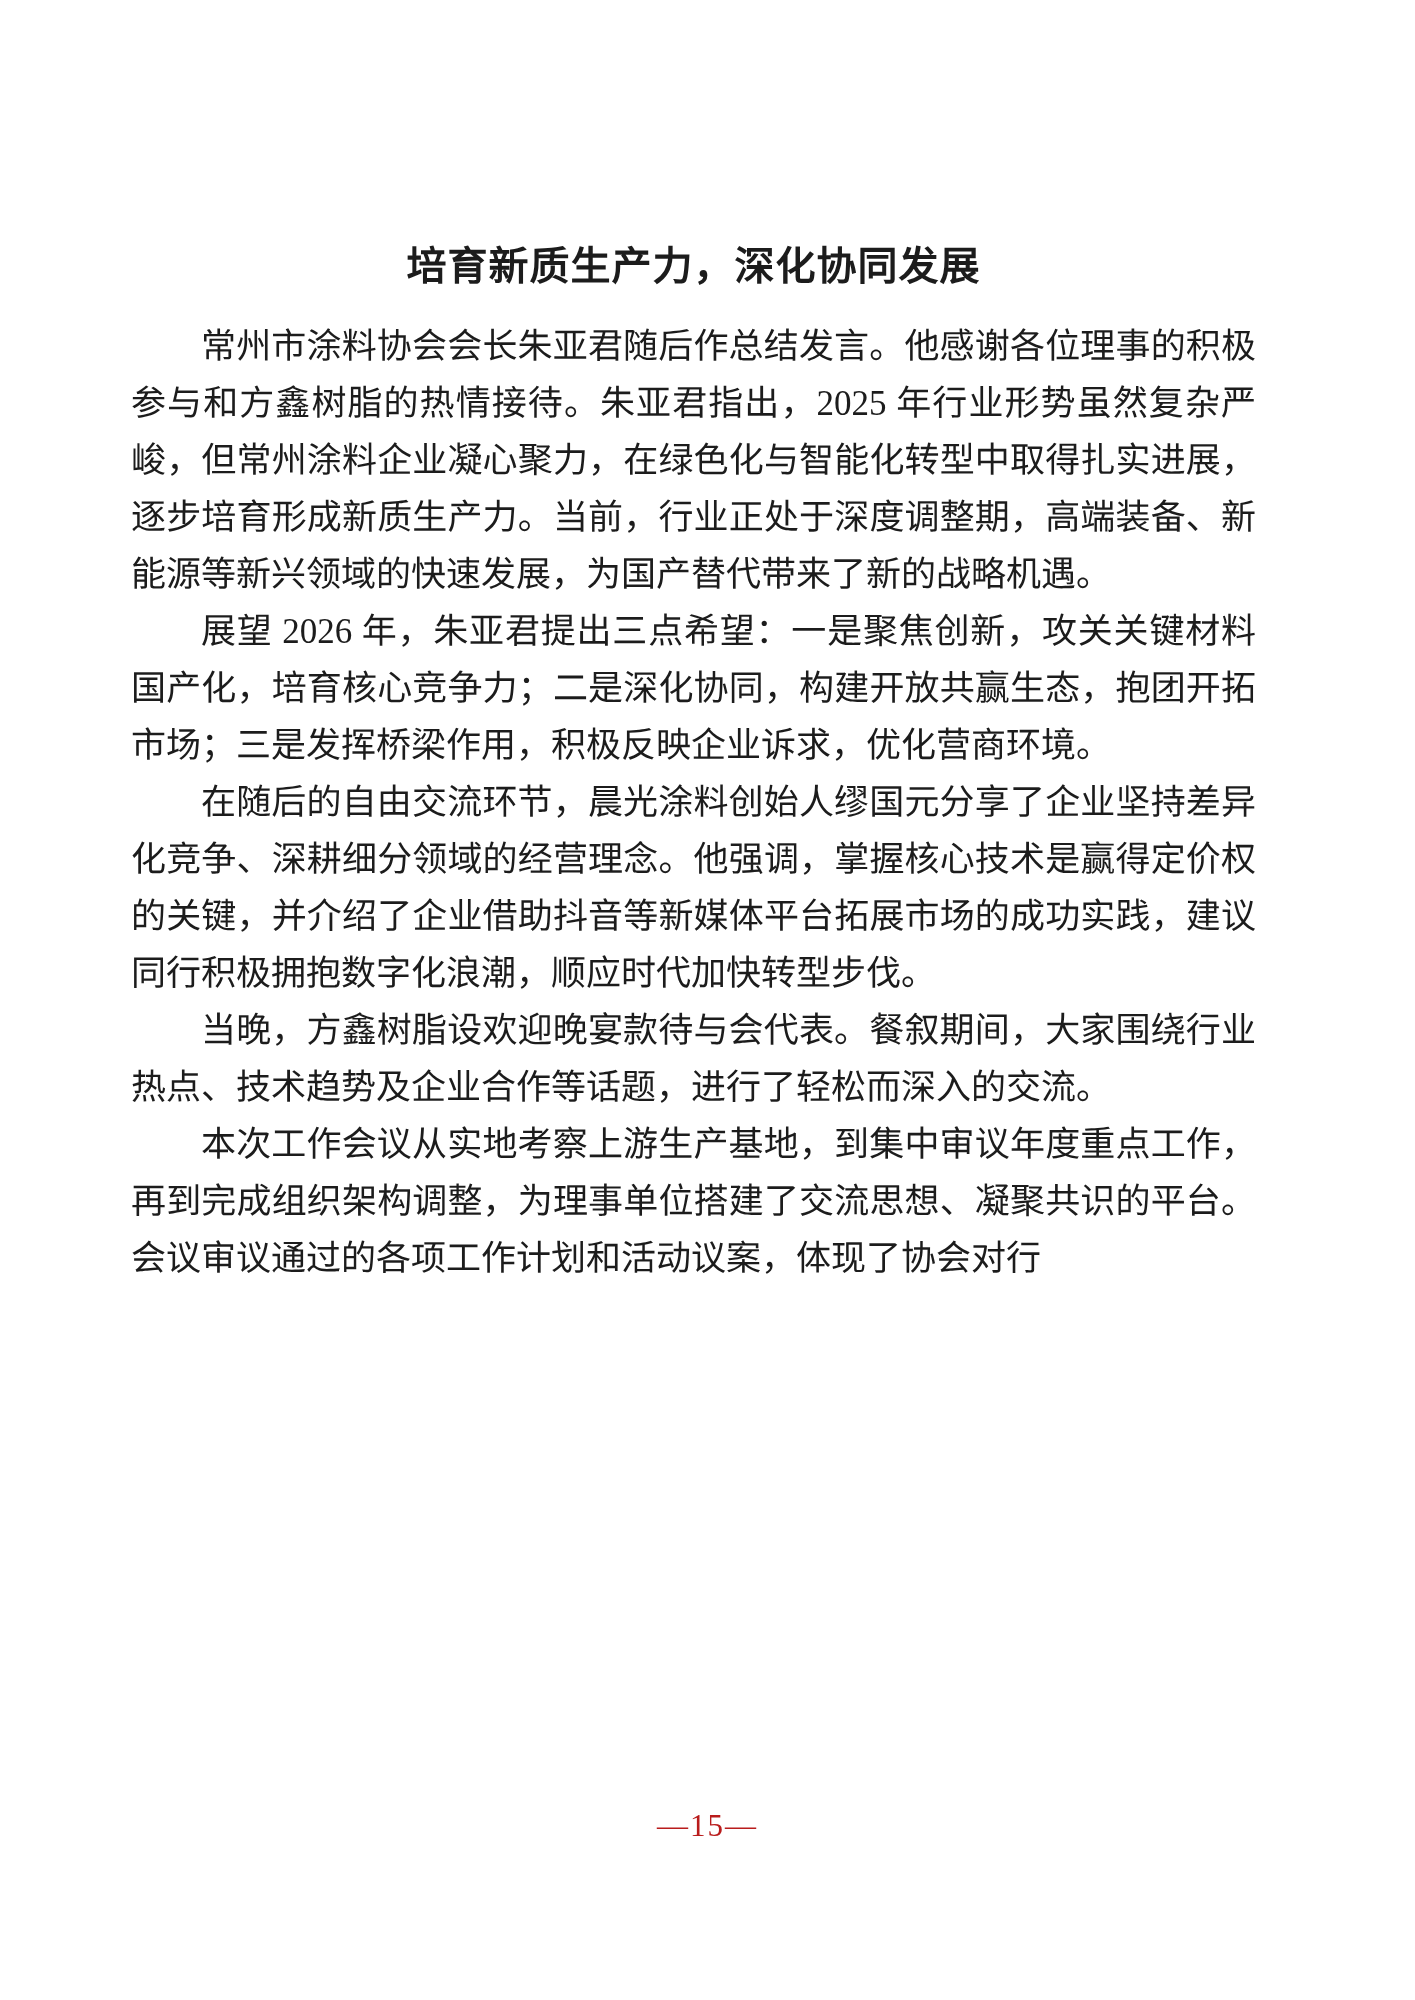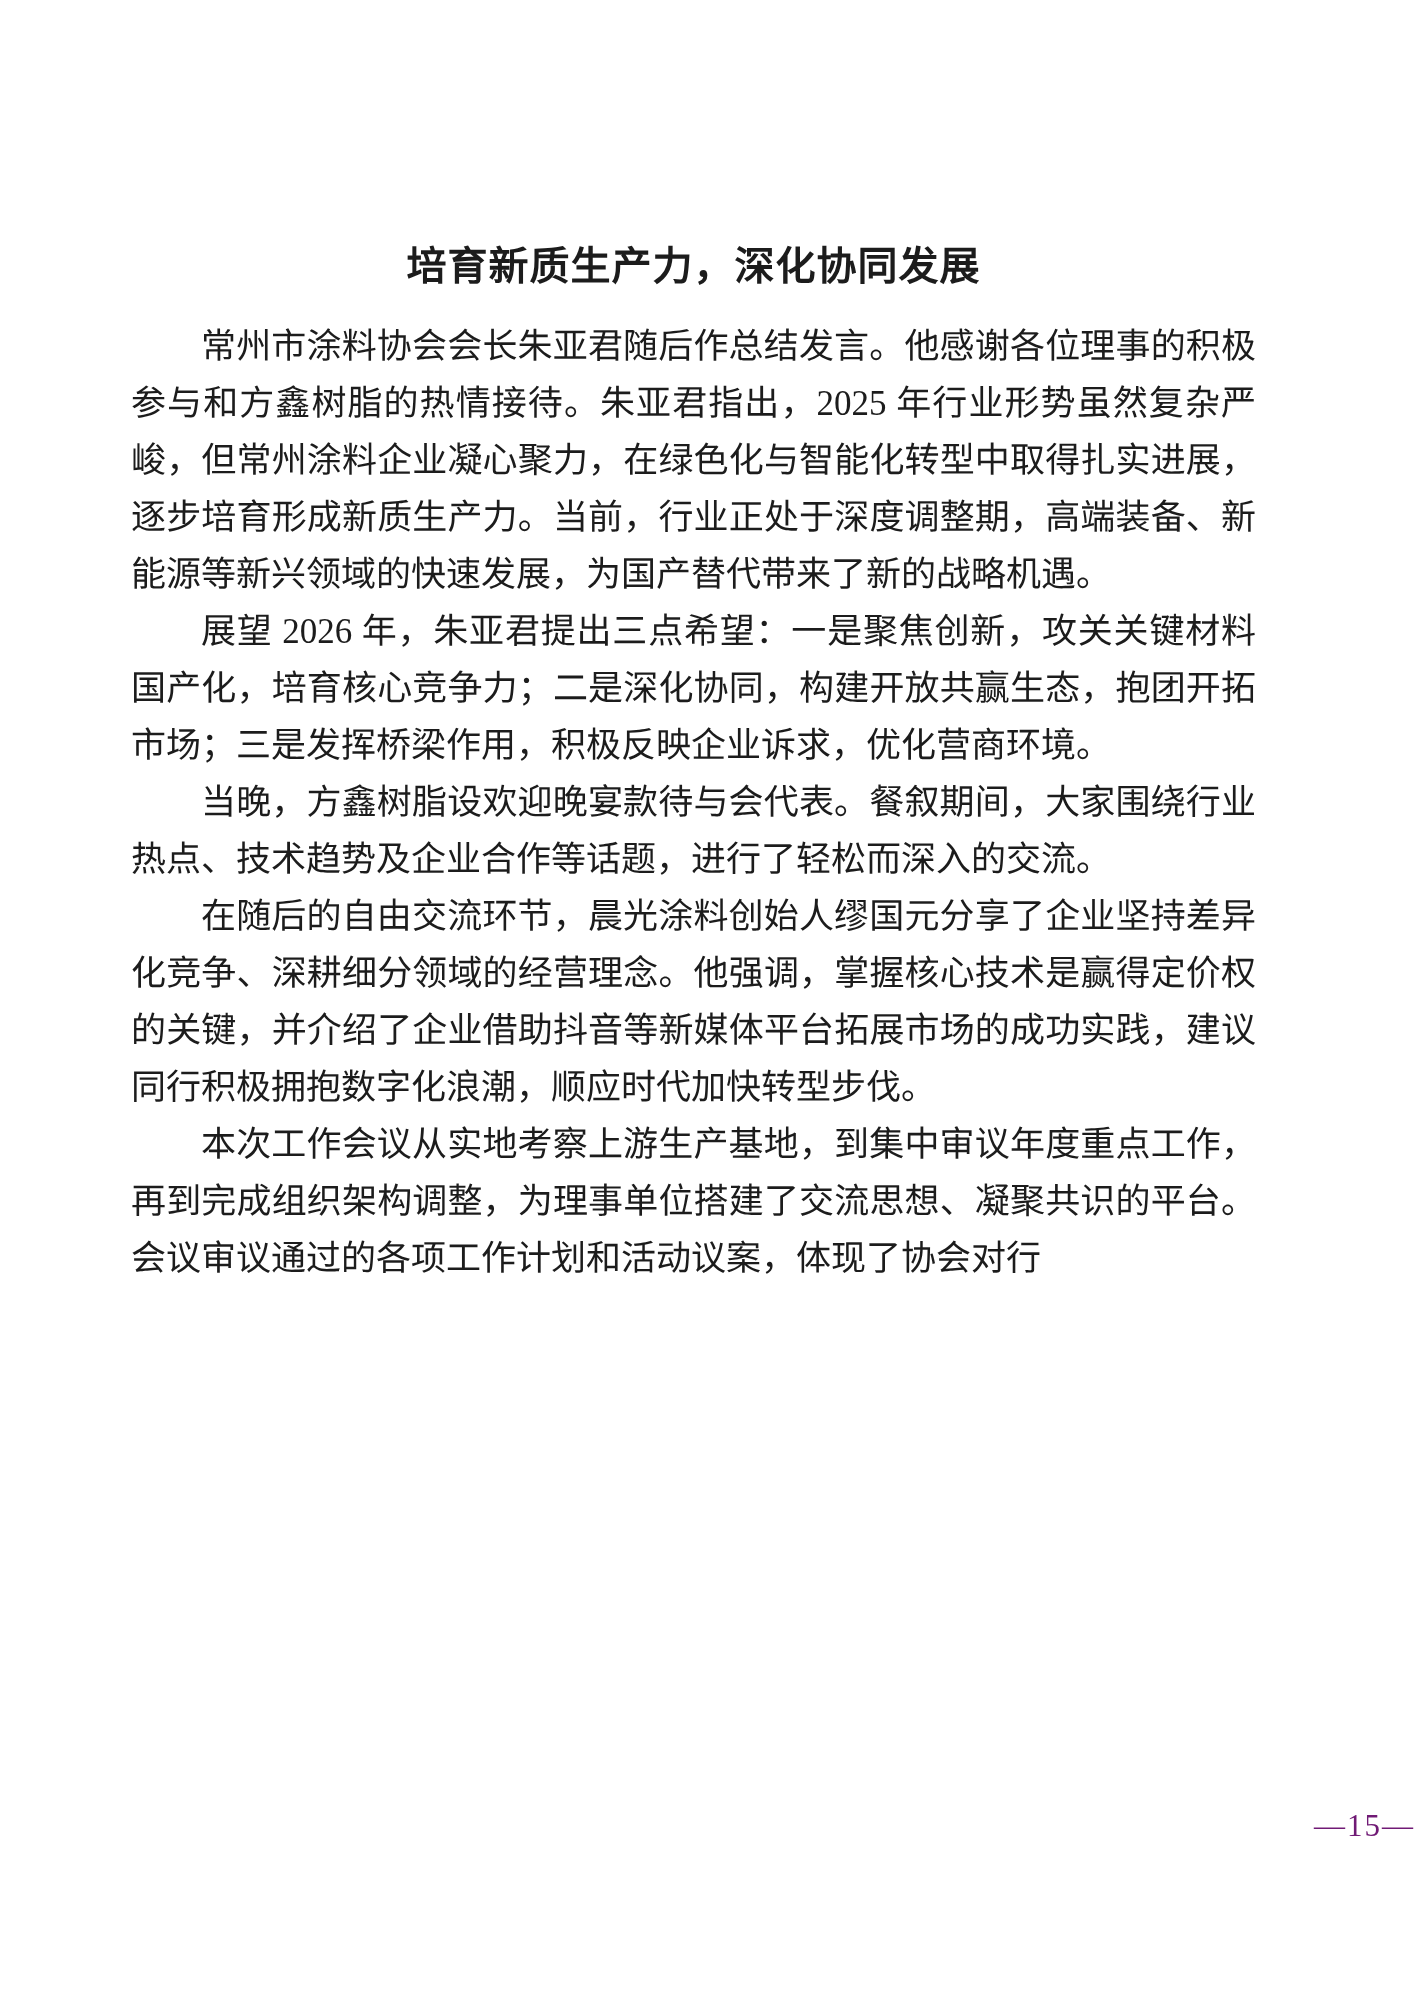--- a/index.html
+++ b/index.html
@@ -37,35 +37,35 @@
     text-align: justify;
     text-justify: inter-character;
     text-indent: 2em;
     word-break: break-all;
   }
   .page-number {
     position: absolute;
     top: 1806px;
     left: 0;
     width: 100%;
-    text-align: right;
+    text-align: center;
     font-size: 31px;
     line-height: 40px;
     letter-spacing: 2px;
-    color: #701a75;
+    color: #b91c1c;
   }
 </style>
 </head>
 <body>
 
 <div class="page">
   <div class="content">
     <h1 class="doc-title">培育新质生产力，深化协同发展</h1>
     <div class="doc-body">
       <p>常州市涂料协会会长朱亚君随后作总结发言。他感谢各位理事的积极参与和方鑫树脂的热情接待。朱亚君指出，2025 年行业形势虽然复杂严峻，但常州涂料企业凝心聚力，在绿色化与智能化转型中取得扎实进展，逐步培育形成新质生产力。当前，行业正处于深度调整期，高端装备、新能源等新兴领域的快速发展，为国产替代带来了新的战略机遇。</p>
       <p>展望 2026 年，朱亚君提出三点希望：一是聚焦创新，攻关关键材料国产化，培育核心竞争力；二是深化协同，构建开放共赢生态，抱团开拓市场；三是发挥桥梁作用，积极反映企业诉求，优化营商环境。</p>
+      <p>在随后的自由交流环节，晨光涂料创始人缪国元分享了企业坚持差异化竞争、深耕细分领域的经营理念。他强调，掌握核心技术是赢得定价权的关键，并介绍了企业借助抖音等新媒体平台拓展市场的成功实践，建议同行积极拥抱数字化浪潮，顺应时代加快转型步伐。</p>
       <p>当晚，方鑫树脂设欢迎晚宴款待与会代表。餐叙期间，大家围绕行业热点、技术趋势及企业合作等话题，进行了轻松而深入的交流。</p>
-      <p>在随后的自由交流环节，晨光涂料创始人缪国元分享了企业坚持差异化竞争、深耕细分领域的经营理念。他强调，掌握核心技术是赢得定价权的关键，并介绍了企业借助抖音等新媒体平台拓展市场的成功实践，建议同行积极拥抱数字化浪潮，顺应时代加快转型步伐。</p>
       <p>本次工作会议从实地考察上游生产基地，到集中审议年度重点工作，再到完成组织架构调整，为理事单位搭建了交流思想、凝聚共识的平台。会议审议通过的各项工作计划和活动议案，体现了协会对行</p>
     </div>
   </div>
   <div class="page-number">—15—</div>
 </div>
 
 </body></html>

